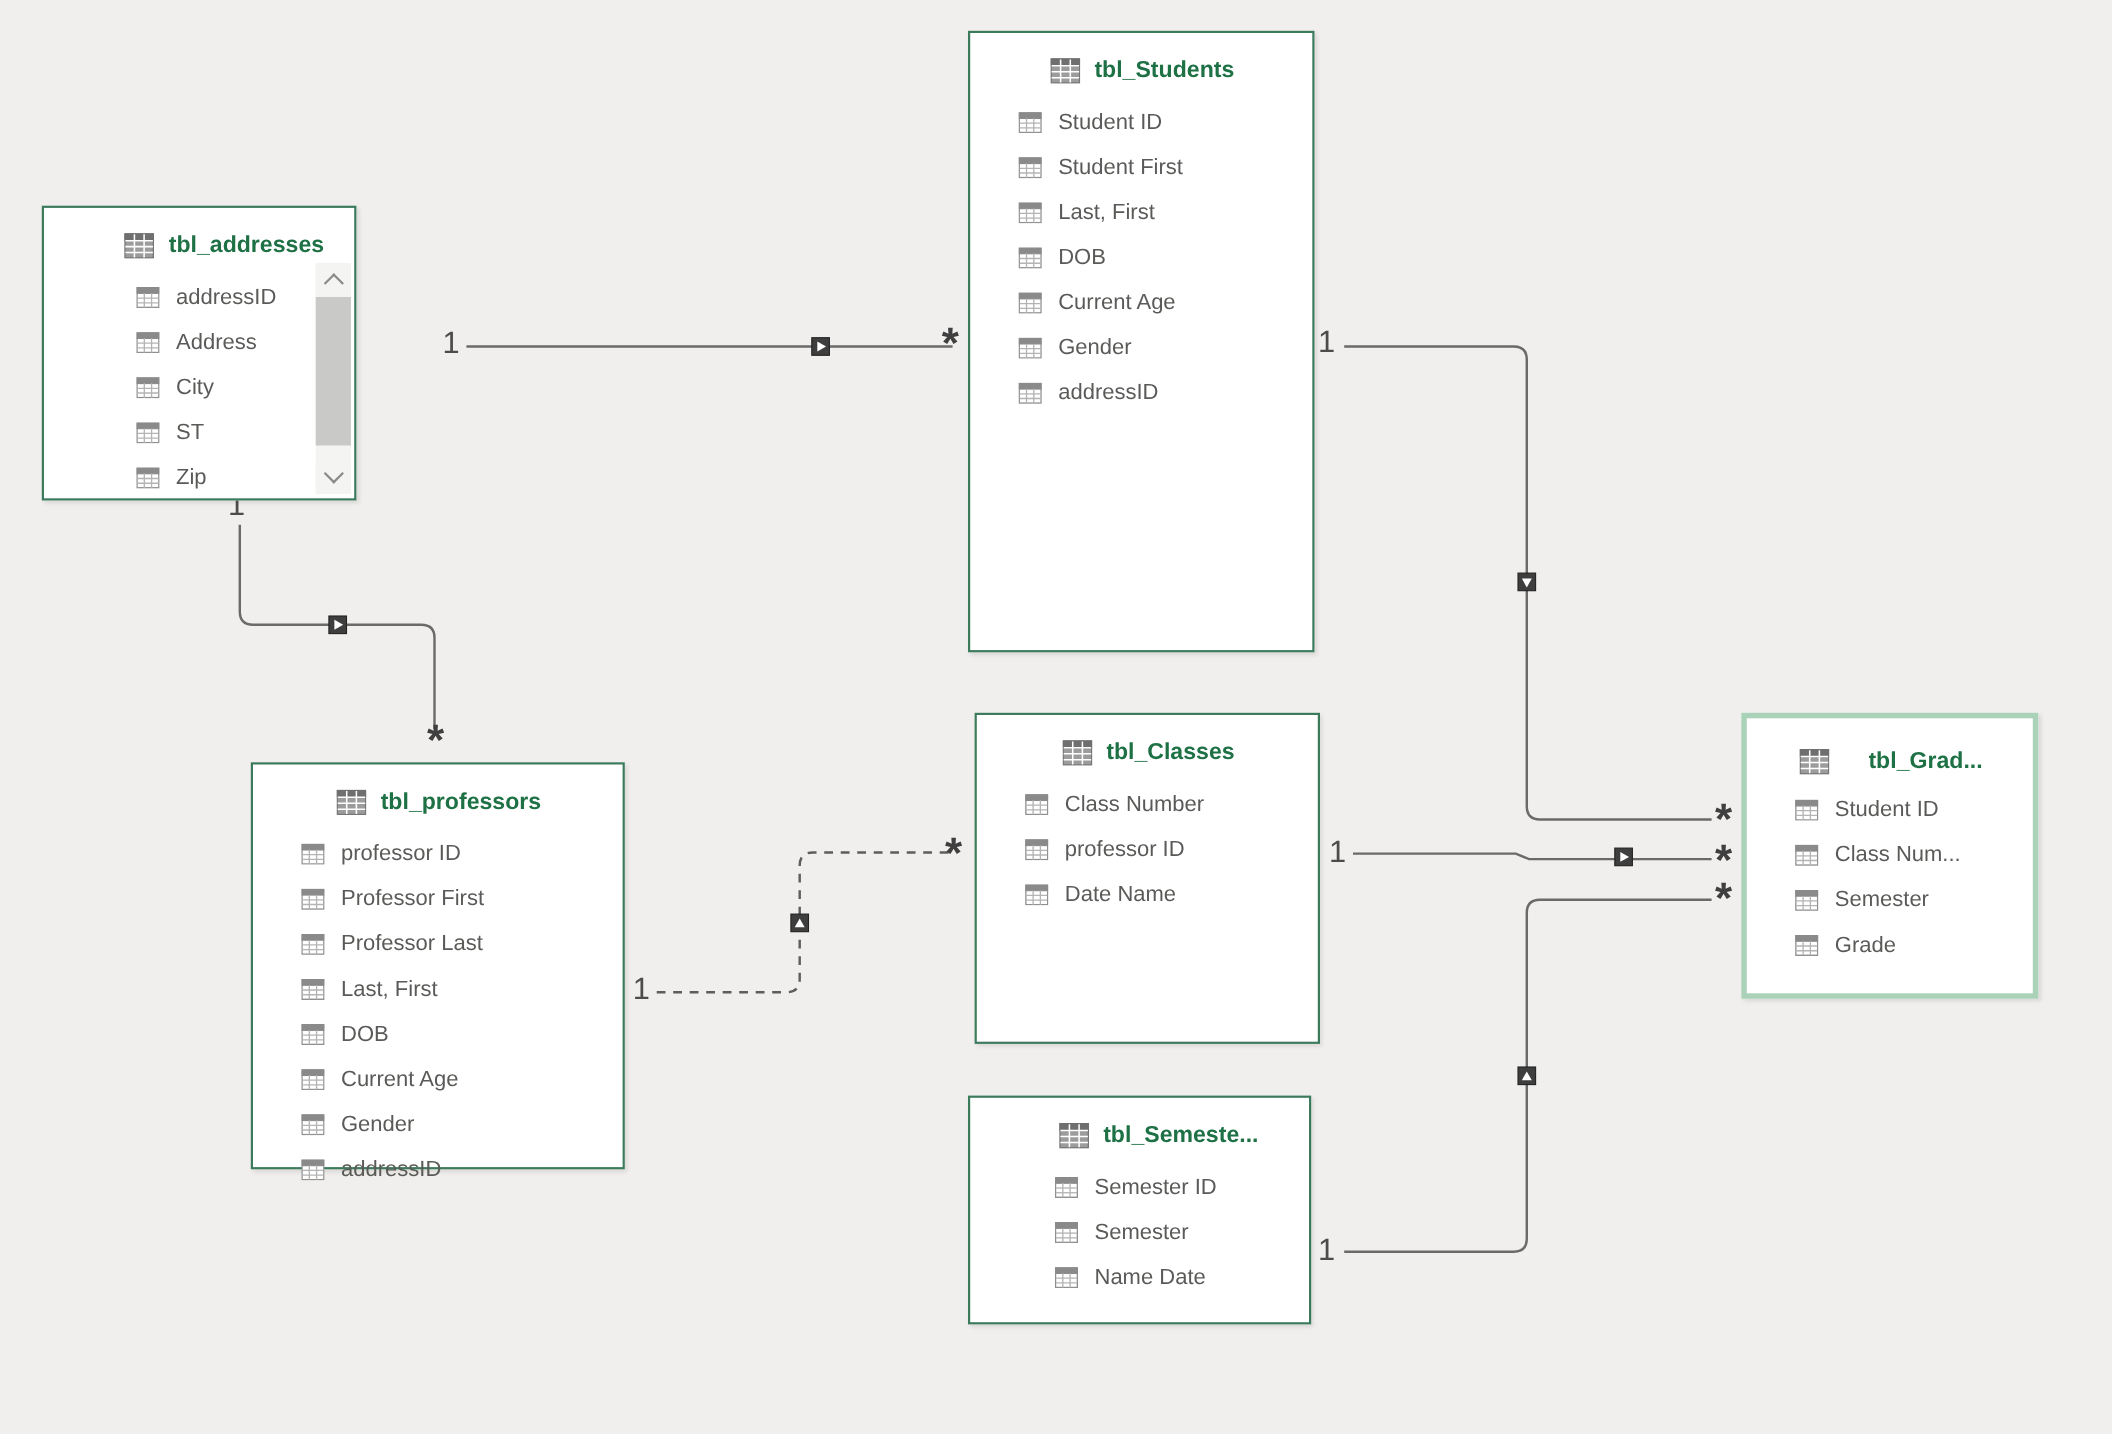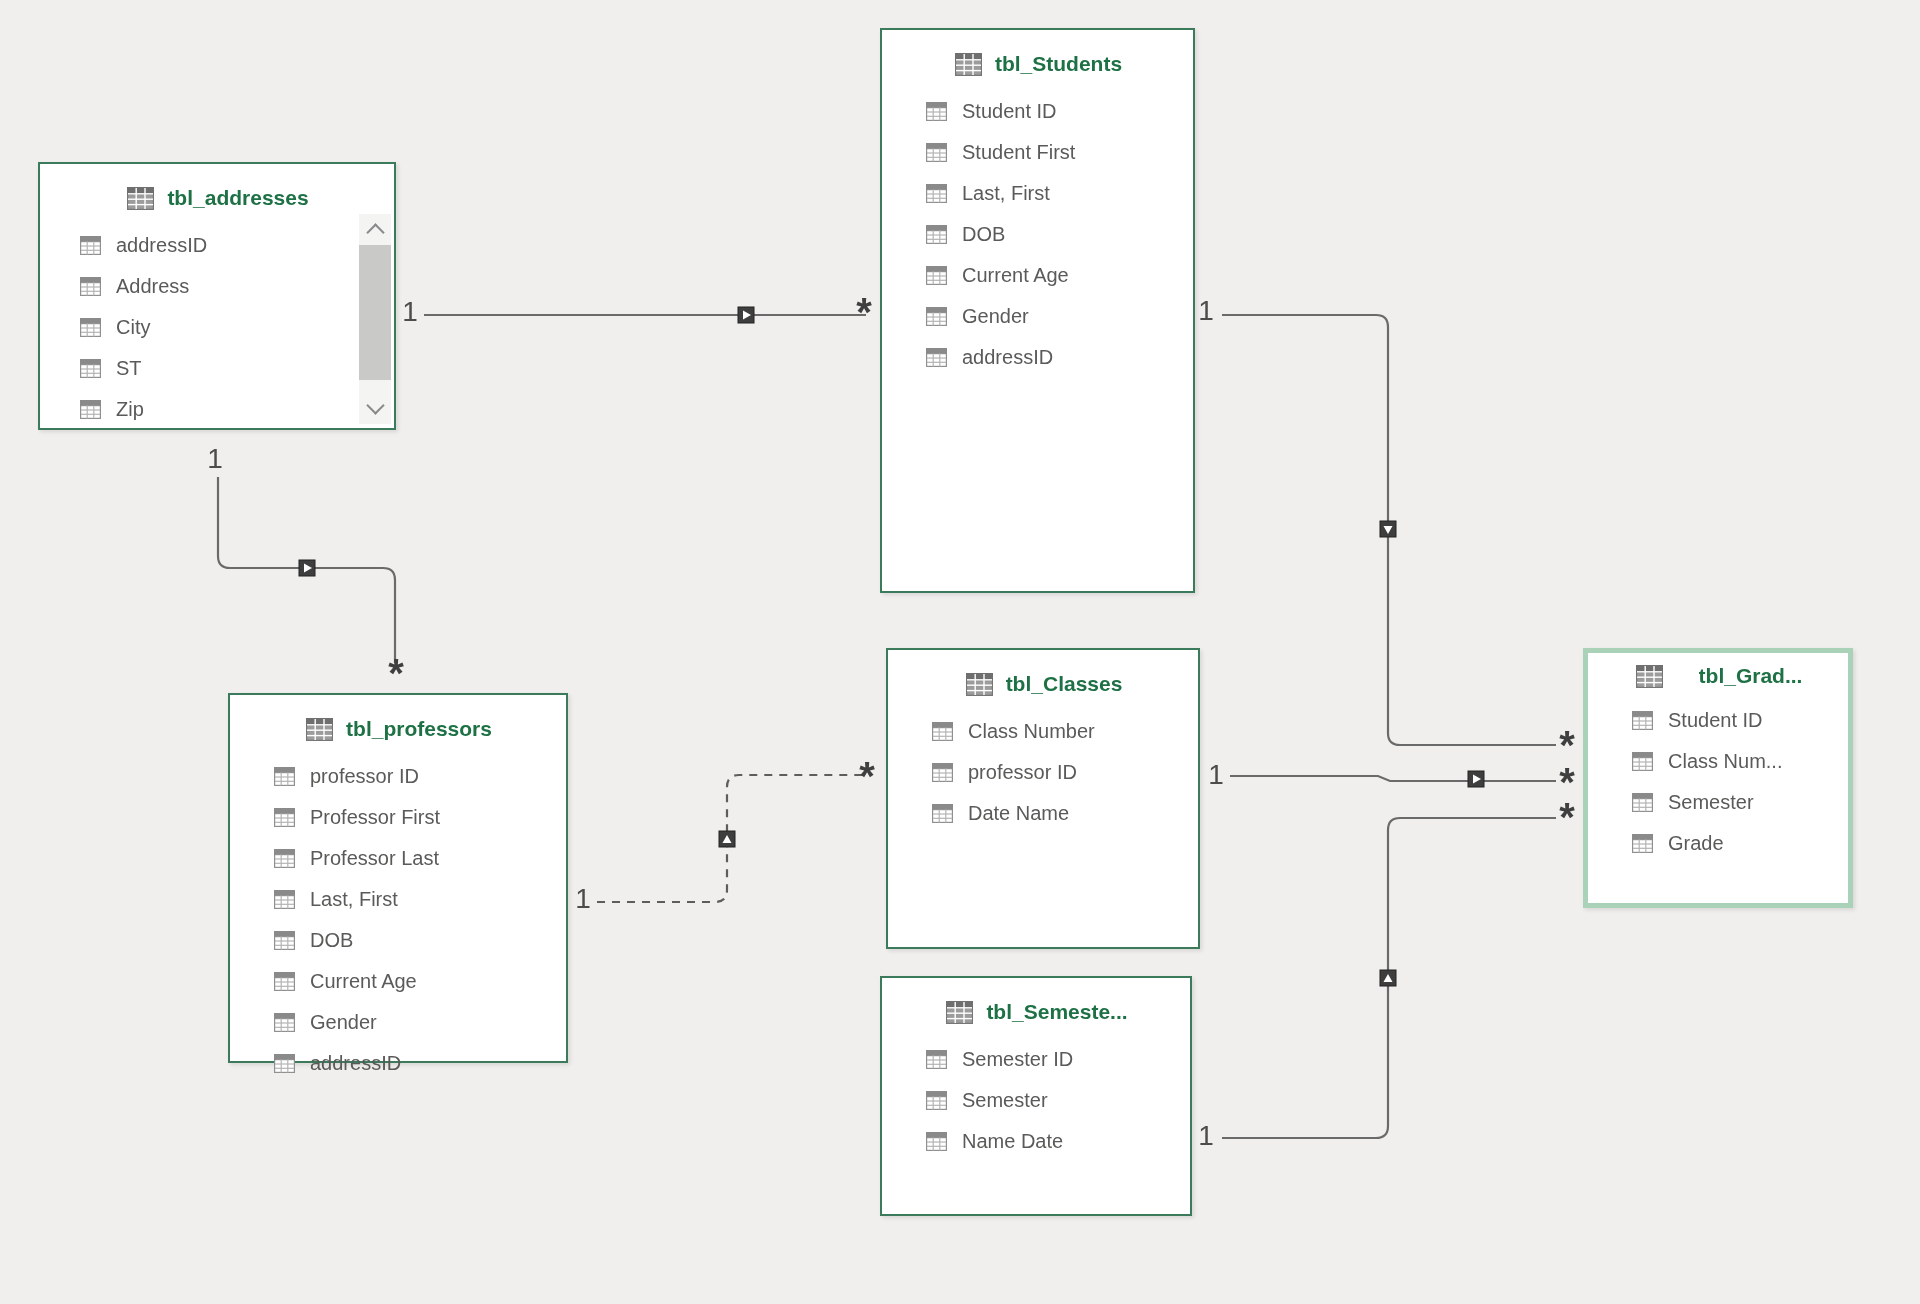--- a/index.html
+++ b/index.html
@@ -109,21 +109,21 @@
 
   <div class="card one" style="left:1204px;top:760px;">1</div>
   <div class="card many" style="left:1555px;top:762px;">*</div>
 
   <div class="card one" style="left:1194px;top:1121px;">1</div>
   <div class="card many" style="left:1555px;top:797px;">*</div>
 
   <div class="card one" style="left:571px;top:884px;">1</div>
   <div class="card many" style="left:855px;top:756px;">*</div>
 
-  <div class="table-box" style="left:38px;top:162px;width:358px;height:268px;">
+  <div class="table-box" style="left:38px;top:187px;width:286px;height:268px;padding-left:44px;">
     <div class="tbl-header">
       <span class="tbl-icon">
           <svg width="27" height="23" viewBox="0 0 27 23">
     <rect x="0.5" y="0.5" width="26" height="22" fill="#9c9c9c" stroke="#767676" stroke-width="1.4"></rect>
     <rect x="0.5" y="0.5" width="26" height="6.2" fill="#6f6f6f" stroke="#6f6f6f"></rect>
     <line x1="9.2" y1="1" x2="9.2" y2="22" stroke="#ffffff" stroke-width="1.4"></line>
     <line x1="18" y1="1" x2="18" y2="22" stroke="#ffffff" stroke-width="1.4"></line>
     <line x1="1" y1="6.8" x2="26" y2="6.8" stroke="#ffffff" stroke-width="1.4"></line>
     <line x1="1" y1="12.2" x2="26" y2="12.2" stroke="#ffffff" stroke-width="1.4"></line>
     <line x1="1" y1="17.6" x2="26" y2="17.6" stroke="#ffffff" stroke-width="1.4"></line>
@@ -493,21 +493,21 @@
         <line x1="13.8" y1="5.5" x2="13.8" y2="18.5" stroke="#b4b4b4" stroke-width="1.2"></line>
         <line x1="1" y1="10" x2="20" y2="10" stroke="#b4b4b4" stroke-width="1.2"></line>
         <line x1="1" y1="14.3" x2="20" y2="14.3" stroke="#b4b4b4" stroke-width="1.2"></line>
       </svg>
     </span>
     <span class="f-label">Date Name</span>
   </div>
       </div>
   </div>
 
-  <div class="table-box" style="left:880px;top:976px;width:312px;height:240px;">
+  <div class="table-box" style="left:880px;top:996px;width:312px;height:208px;padding-left:33px;">
     <div class="tbl-header">
       <span class="tbl-icon">
           <svg width="27" height="23" viewBox="0 0 27 23">
     <rect x="0.5" y="0.5" width="26" height="22" fill="#9c9c9c" stroke="#767676" stroke-width="1.4"></rect>
     <rect x="0.5" y="0.5" width="26" height="6.2" fill="#6f6f6f" stroke="#6f6f6f"></rect>
     <line x1="9.2" y1="1" x2="9.2" y2="22" stroke="#ffffff" stroke-width="1.4"></line>
     <line x1="18" y1="1" x2="18" y2="22" stroke="#ffffff" stroke-width="1.4"></line>
     <line x1="1" y1="6.8" x2="26" y2="6.8" stroke="#ffffff" stroke-width="1.4"></line>
     <line x1="1" y1="12.2" x2="26" y2="12.2" stroke="#ffffff" stroke-width="1.4"></line>
     <line x1="1" y1="17.6" x2="26" y2="17.6" stroke="#ffffff" stroke-width="1.4"></line>
@@ -552,21 +552,21 @@
         <line x1="1" y1="10" x2="20" y2="10" stroke="#b4b4b4" stroke-width="1.2"></line>
         <line x1="1" y1="14.3" x2="20" y2="14.3" stroke="#b4b4b4" stroke-width="1.2"></line>
       </svg>
     </span>
     <span class="f-label">Name Date</span>
   </div>
       </div>
   </div>
 
   <div class="table-box selected" style="left:1583px;top:648px;width:270px;height:260px;">
-    <div class="tbl-header" style="padding-top:5px;gap:36px;">
+    <div class="tbl-header" style="padding-top:21px;gap:36px;">
       <span class="tbl-icon">
           <svg width="27" height="23" viewBox="0 0 27 23">
     <rect x="0.5" y="0.5" width="26" height="22" fill="#9c9c9c" stroke="#767676" stroke-width="1.4"></rect>
     <rect x="0.5" y="0.5" width="26" height="6.2" fill="#6f6f6f" stroke="#6f6f6f"></rect>
     <line x1="9.2" y1="1" x2="9.2" y2="22" stroke="#ffffff" stroke-width="1.4"></line>
     <line x1="18" y1="1" x2="18" y2="22" stroke="#ffffff" stroke-width="1.4"></line>
     <line x1="1" y1="6.8" x2="26" y2="6.8" stroke="#ffffff" stroke-width="1.4"></line>
     <line x1="1" y1="12.2" x2="26" y2="12.2" stroke="#ffffff" stroke-width="1.4"></line>
     <line x1="1" y1="17.6" x2="26" y2="17.6" stroke="#ffffff" stroke-width="1.4"></line>
   </svg>

